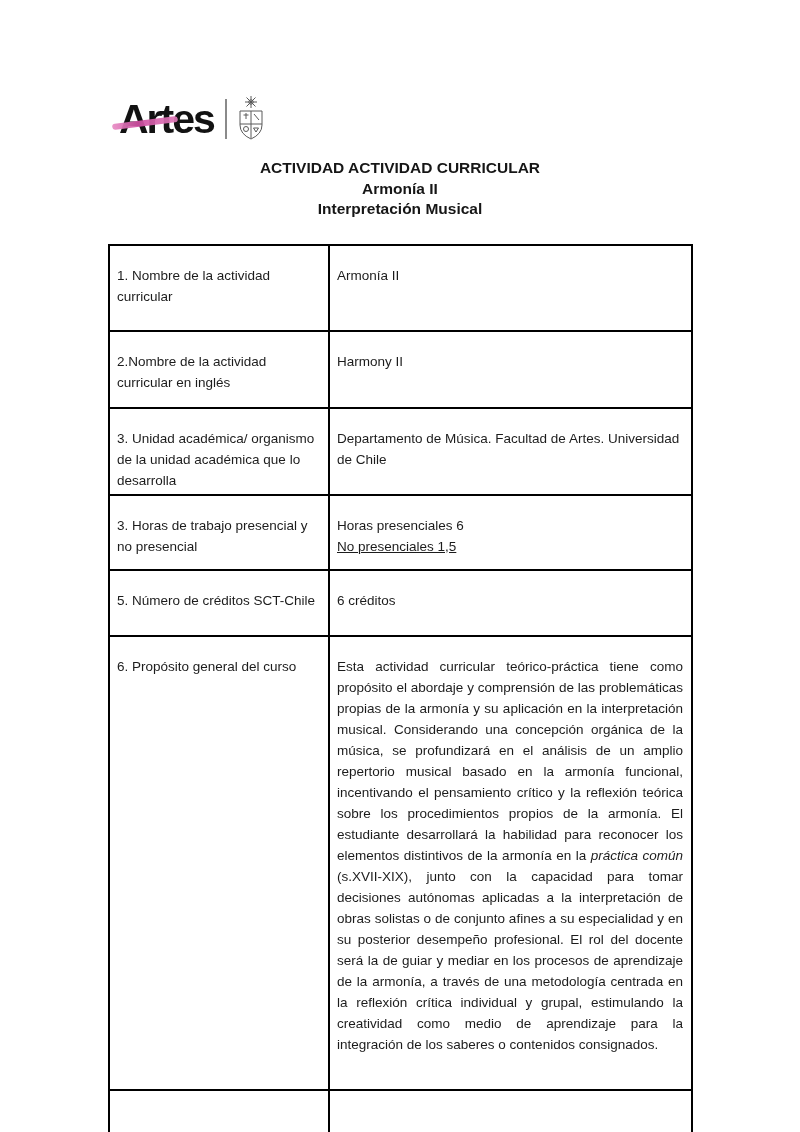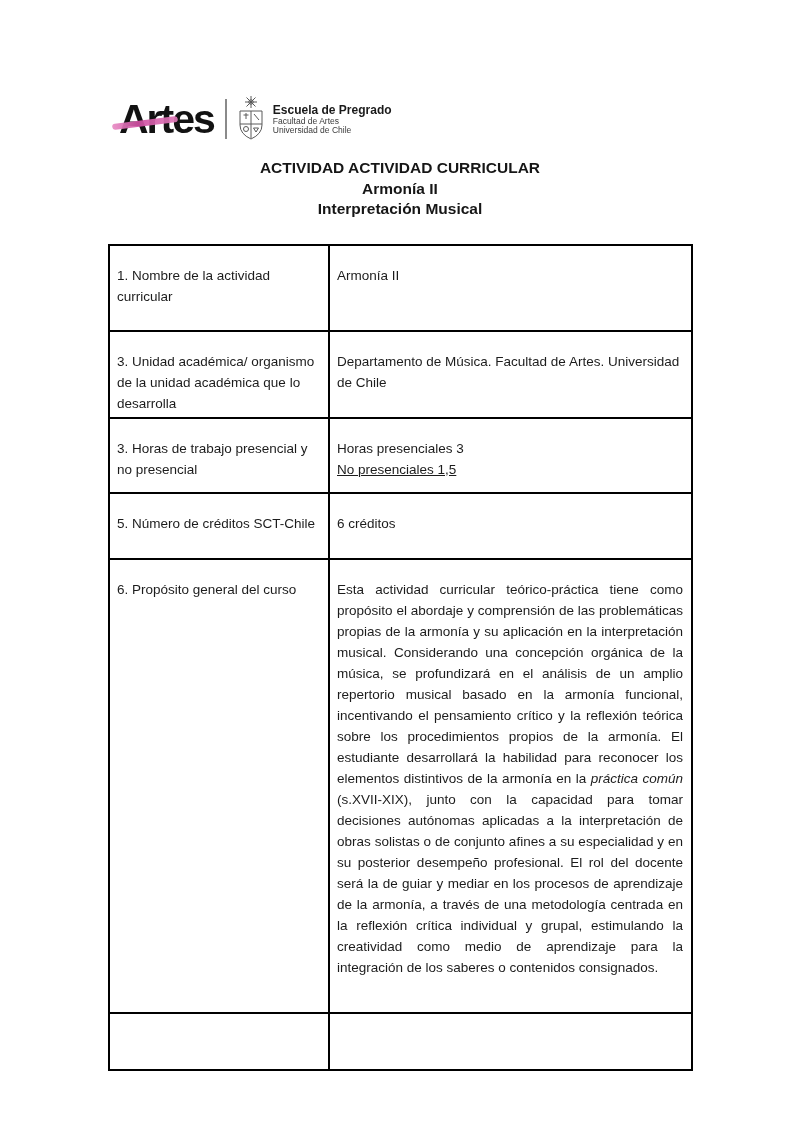--- a/index.html
+++ b/index.html
@@ -115,47 +115,46 @@
         <circle cx="15" cy="8" r="2.2"></circle>
         <path d="M4,17 h22 v14 q0,9 -11,14 q-11,-5 -11,-14 z"></path>
         <line x1="15" y1="17" x2="15" y2="44"></line>
         <line x1="4" y1="30" x2="26" y2="30"></line>
         <path d="M7.5,21 h5 M10,19 v6"></path>
         <line x1="18" y1="20" x2="23" y2="26"></line>
         <circle cx="10" cy="35" r="2.5"></circle>
         <path d="M17.5,34 h5 l-2.5,4 z"></path>
       </g>
     </svg>
-    <div class="org-lines">
-      <div class="org-line-main">Escuela de Pregrado</div>
-      <div class="org-line-sub">Facultad de Artes</div>
-      <div class="org-line-sub">Universidad de Chile</div>
-    </div>
   </header>
 
   <section class="title-block">
     <div class="title-line">ACTIVIDAD ACTIVIDAD CURRICULAR</div>
     <div class="title-line">Armonía II</div>
     <div class="title-line">Interpretación Musical</div>
   </section>
 
   <table class="curriculum-table">
     <tbody>
       <tr class="r1">
         <td class="col-label label-spaced">1. Nombre de la actividad curricular</td>
         <td>Armonía II</td>
       </tr>
+      <tr class="r2">
+        <td class="col-label">2.Nombre de la actividad curricular en inglés</td>
+        <td>Harmony II</td>
+      </tr>
       <tr class="r3">
         <td class="col-label">3. Unidad académica/ organismo de la unidad académica que lo desarrolla</td>
         <td>Departamento de Música. Facultad de Artes. Universidad de Chile</td>
       </tr>
       <tr class="r4">
         <td class="col-label">3. Horas de trabajo presencial y no presencial</td>
         <td>
-          <div class="value-line">Horas presenciales 3</div>
+          <div class="value-line">Horas presenciales 6</div>
           <div class="value-line">No presenciales 1,5</div>
         </td>
       </tr>
       <tr class="r5">
         <td class="col-label">5. Número de créditos SCT-Chile</td>
         <td>6 créditos</td>
       </tr>
       <tr class="r6">
         <td class="col-label">6. Propósito general del curso</td>
         <td>

